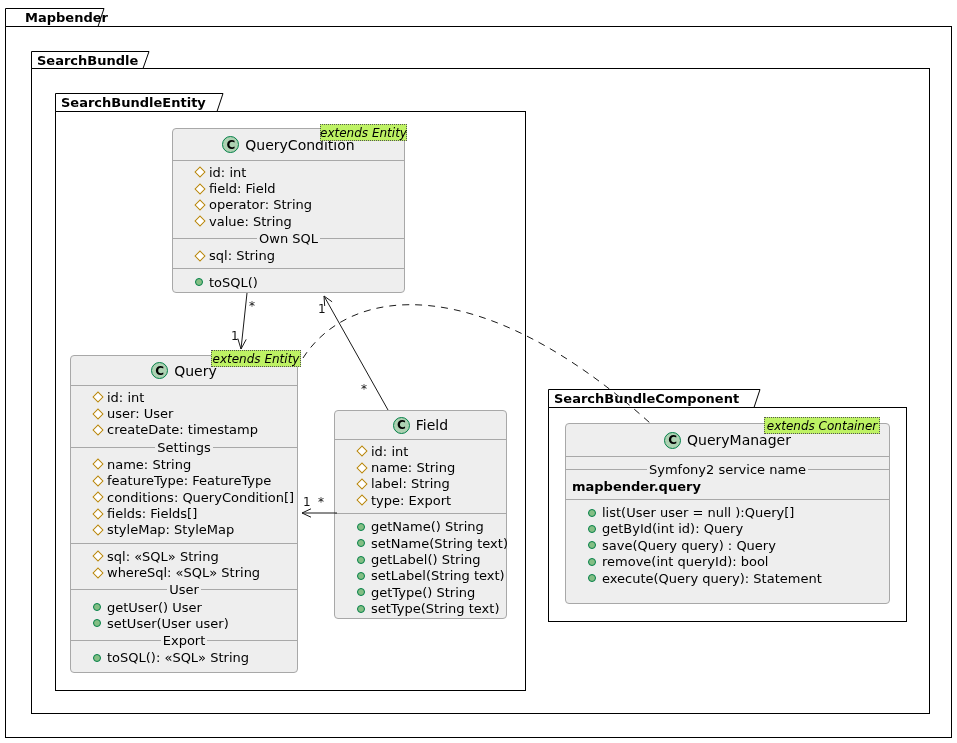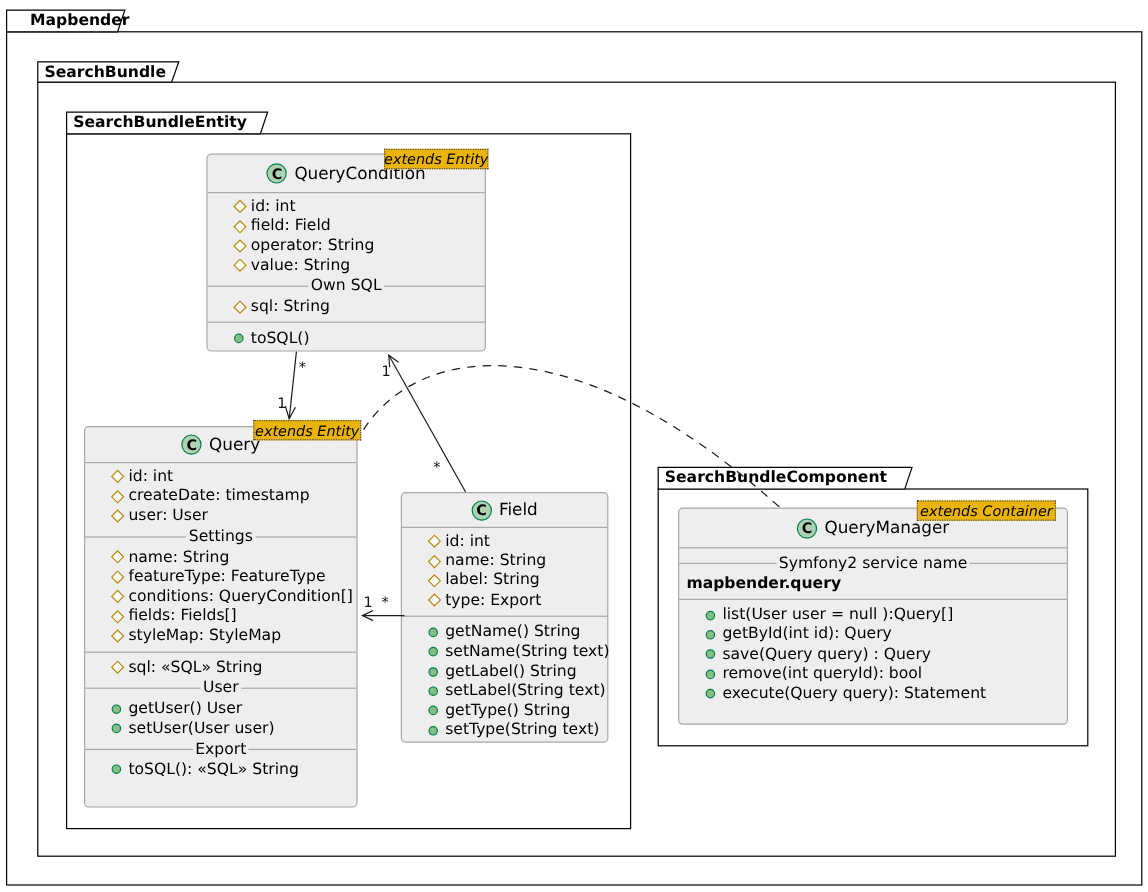--- a/index.html
+++ b/index.html
@@ -26,21 +26,21 @@
   .m-row{display:flex;align-items:center;height:16.4px;padding-left:22px;white-space:nowrap;}
   .m-row.bold{font-weight:bold;padding-left:6px;}
   .icon-cell{flex:0 0 14px;display:flex;align-items:center;}
   .diamond{width:6px;height:6px;border:1.5px solid #B8860B;background:#fff;transform:rotate(45deg);margin-left:1px;}
   .dot{width:8px;height:8px;border-radius:50%;background:#84BE84;border:1px solid #038048;box-sizing:border-box;}
   .sep-label{display:flex;align-items:center;height:18px;font-size:13px;white-space:nowrap;}
   .sep-label .hr{flex:1;height:1px;background:#a8a8a8;}
   .sep-label .sep-txt{margin:0 2px;}
   .sep-line{height:1px;background:#a8a8a8;margin:4.5px 0;}
   .note{
-    position:absolute;box-sizing:border-box;background:#eab308;border:1px dotted #555;
+    position:absolute;box-sizing:border-box;background:#bef264;border:1px dotted #555;
     font-style:italic;font-size:12px;line-height:14px;display:flex;align-items:center;
     justify-content:center;white-space:nowrap;padding:0 2px;
   }
   .mult{position:absolute;font-size:12px;line-height:14px;color:#111;}
 </style>
 </head>
 <body>
 
 <div id="canvas">
 
@@ -122,28 +122,28 @@
         <div class="m-row">
           <span class="icon-cell">
             <span class="diamond"></span>
           </span>
           <span class="txt">id: int</span>
         </div>
         <div class="m-row">
           <span class="icon-cell">
             <span class="diamond"></span>
           </span>
+          <span class="txt">user: User</span>
+        </div>
+        <div class="m-row">
+          <span class="icon-cell">
+            <span class="diamond"></span>
+          </span>
           <span class="txt">createDate: timestamp</span>
         </div>
-        <div class="m-row">
-          <span class="icon-cell">
-            <span class="diamond"></span>
-          </span>
-          <span class="txt">user: User</span>
-        </div>
         <div class="sep-label">
           <span class="hr"></span>
           <span class="sep-txt">Settings</span>
           <span class="hr"></span>
         </div>
         <div class="m-row">
           <span class="icon-cell">
             <span class="diamond"></span>
           </span>
           <span class="txt">name: String</span>
@@ -171,20 +171,26 @@
             <span class="diamond"></span>
           </span>
           <span class="txt">styleMap: StyleMap</span>
         </div>
         <div class="sep-line"></div>
         <div class="m-row">
           <span class="icon-cell">
             <span class="diamond"></span>
           </span>
           <span class="txt">sql: «SQL» String</span>
+        </div>
+        <div class="m-row">
+          <span class="icon-cell">
+            <span class="diamond"></span>
+          </span>
+          <span class="txt">whereSql: «SQL» String</span>
         </div>
         <div class="sep-label">
           <span class="hr"></span>
           <span class="sep-txt">User</span>
           <span class="hr"></span>
         </div>
         <div class="m-row">
           <span class="icon-cell">
             <span class="dot"></span>
           </span>

